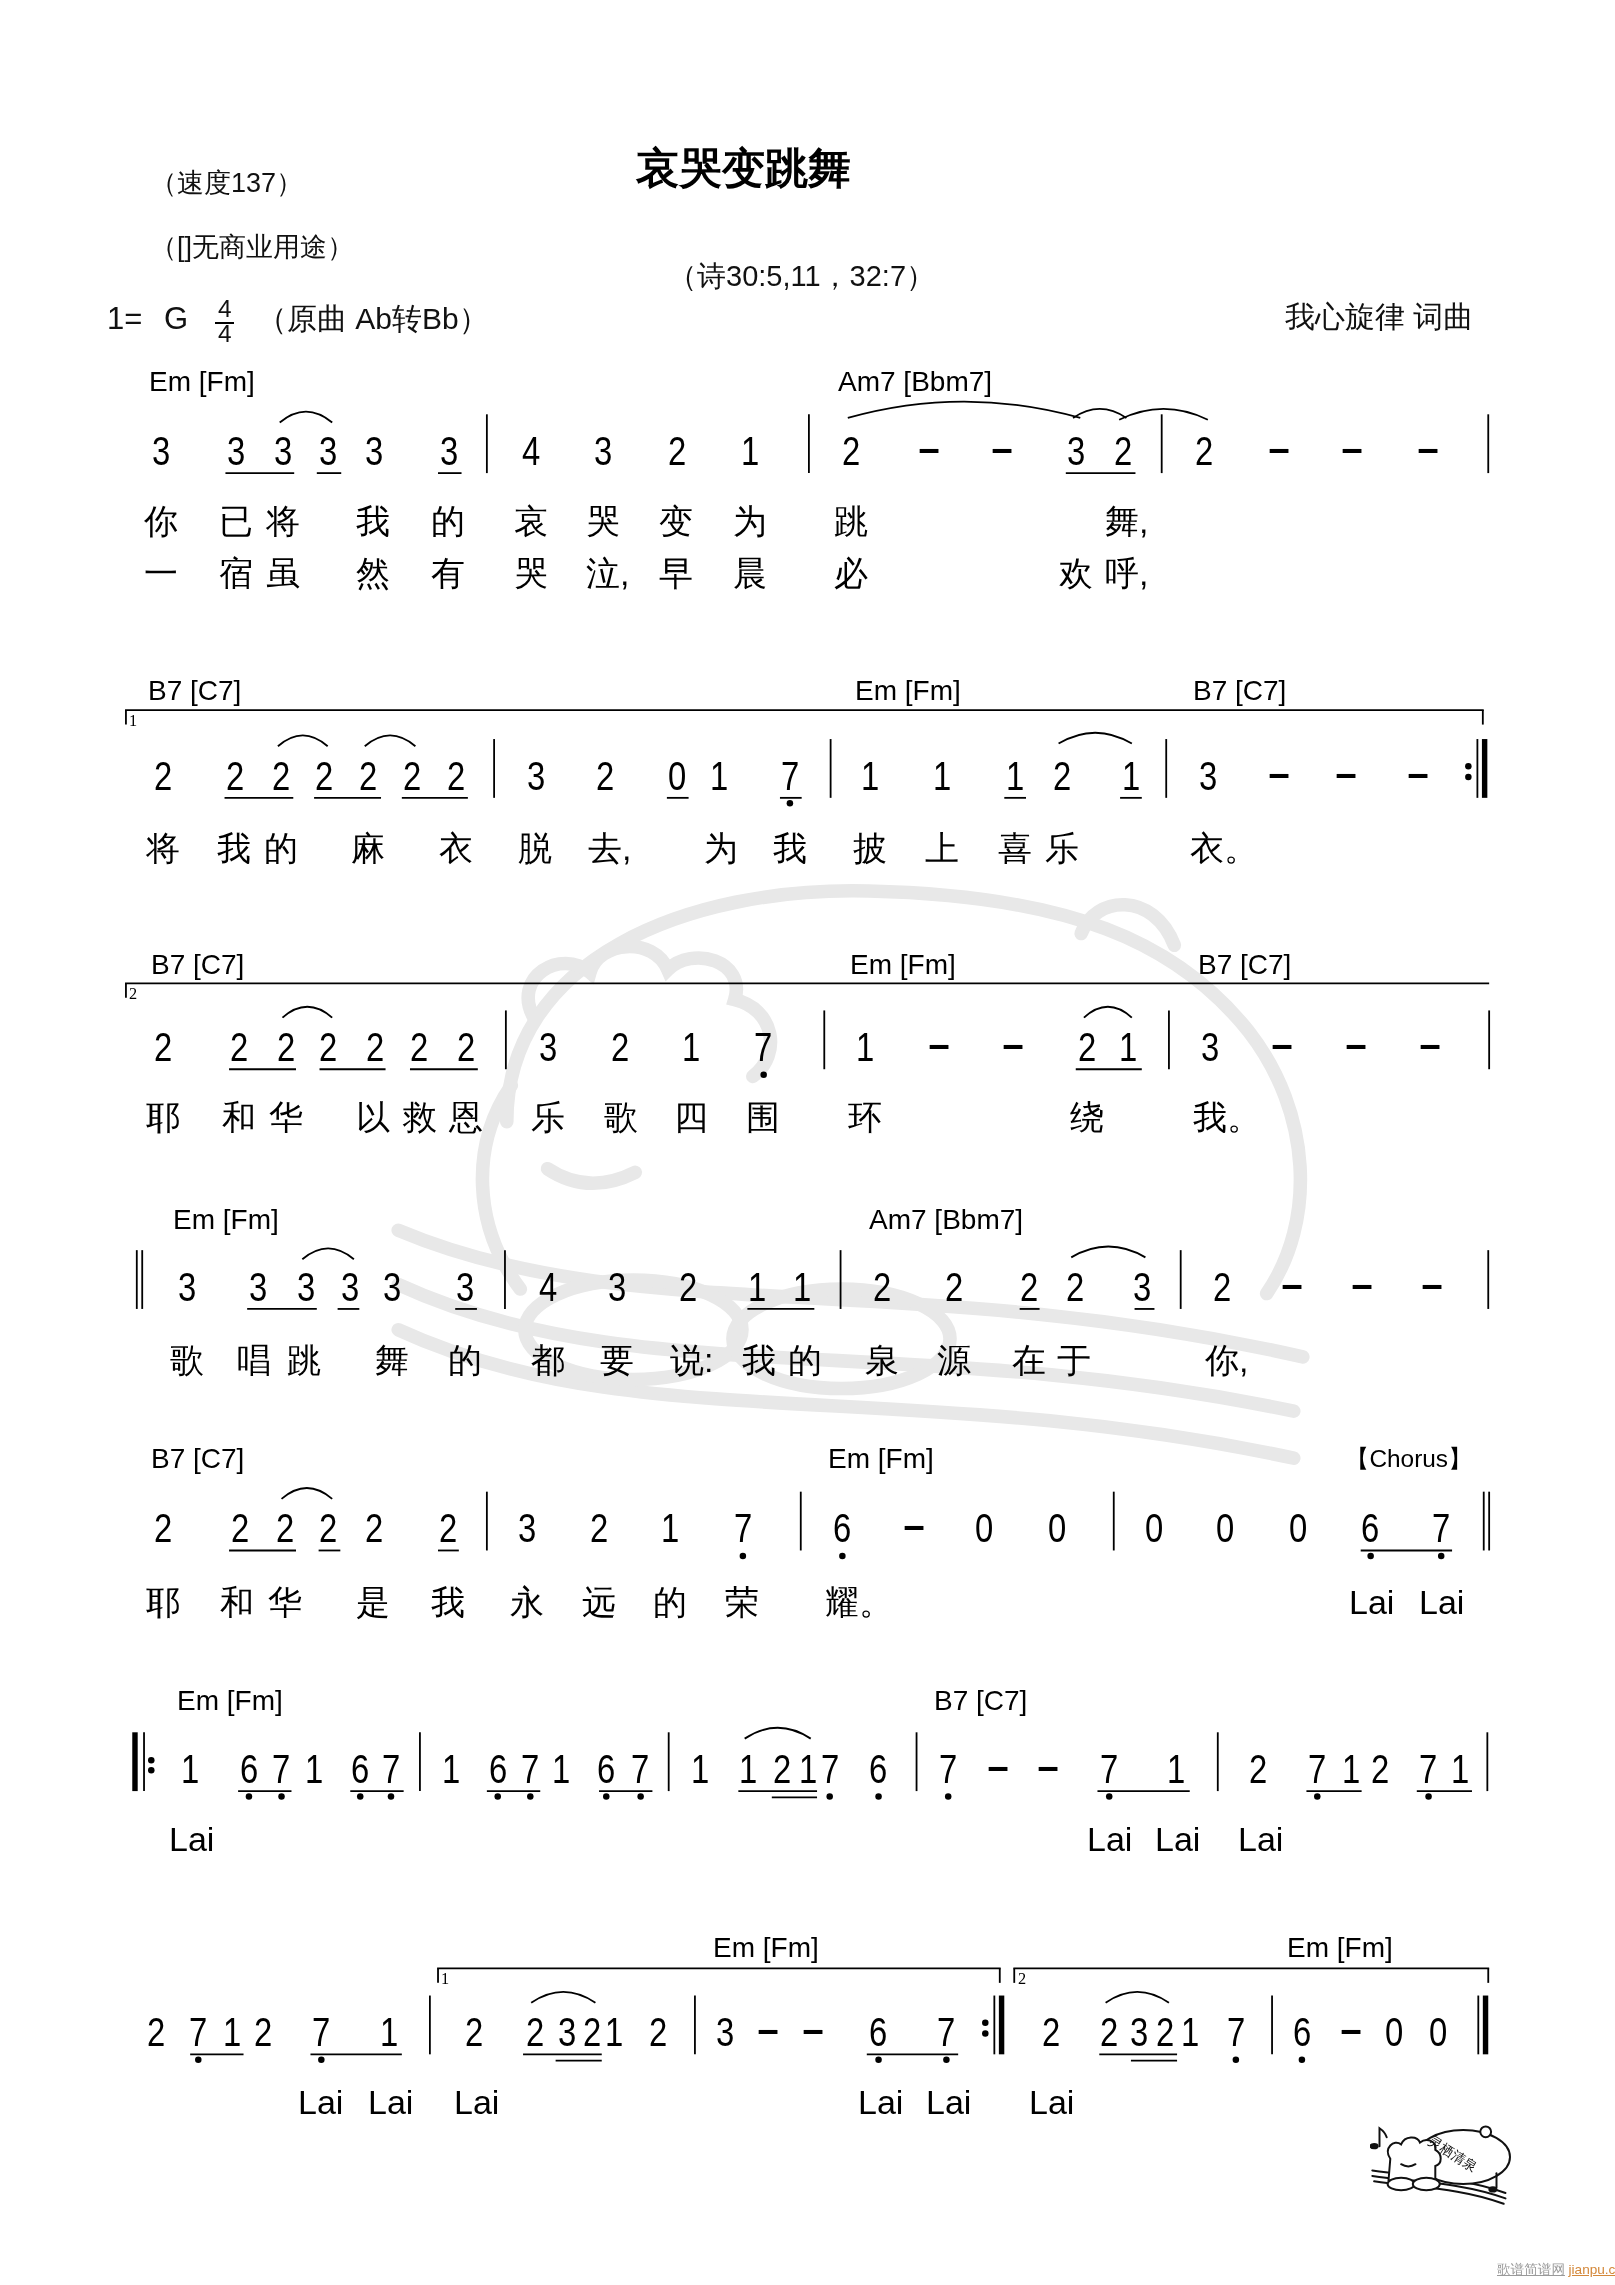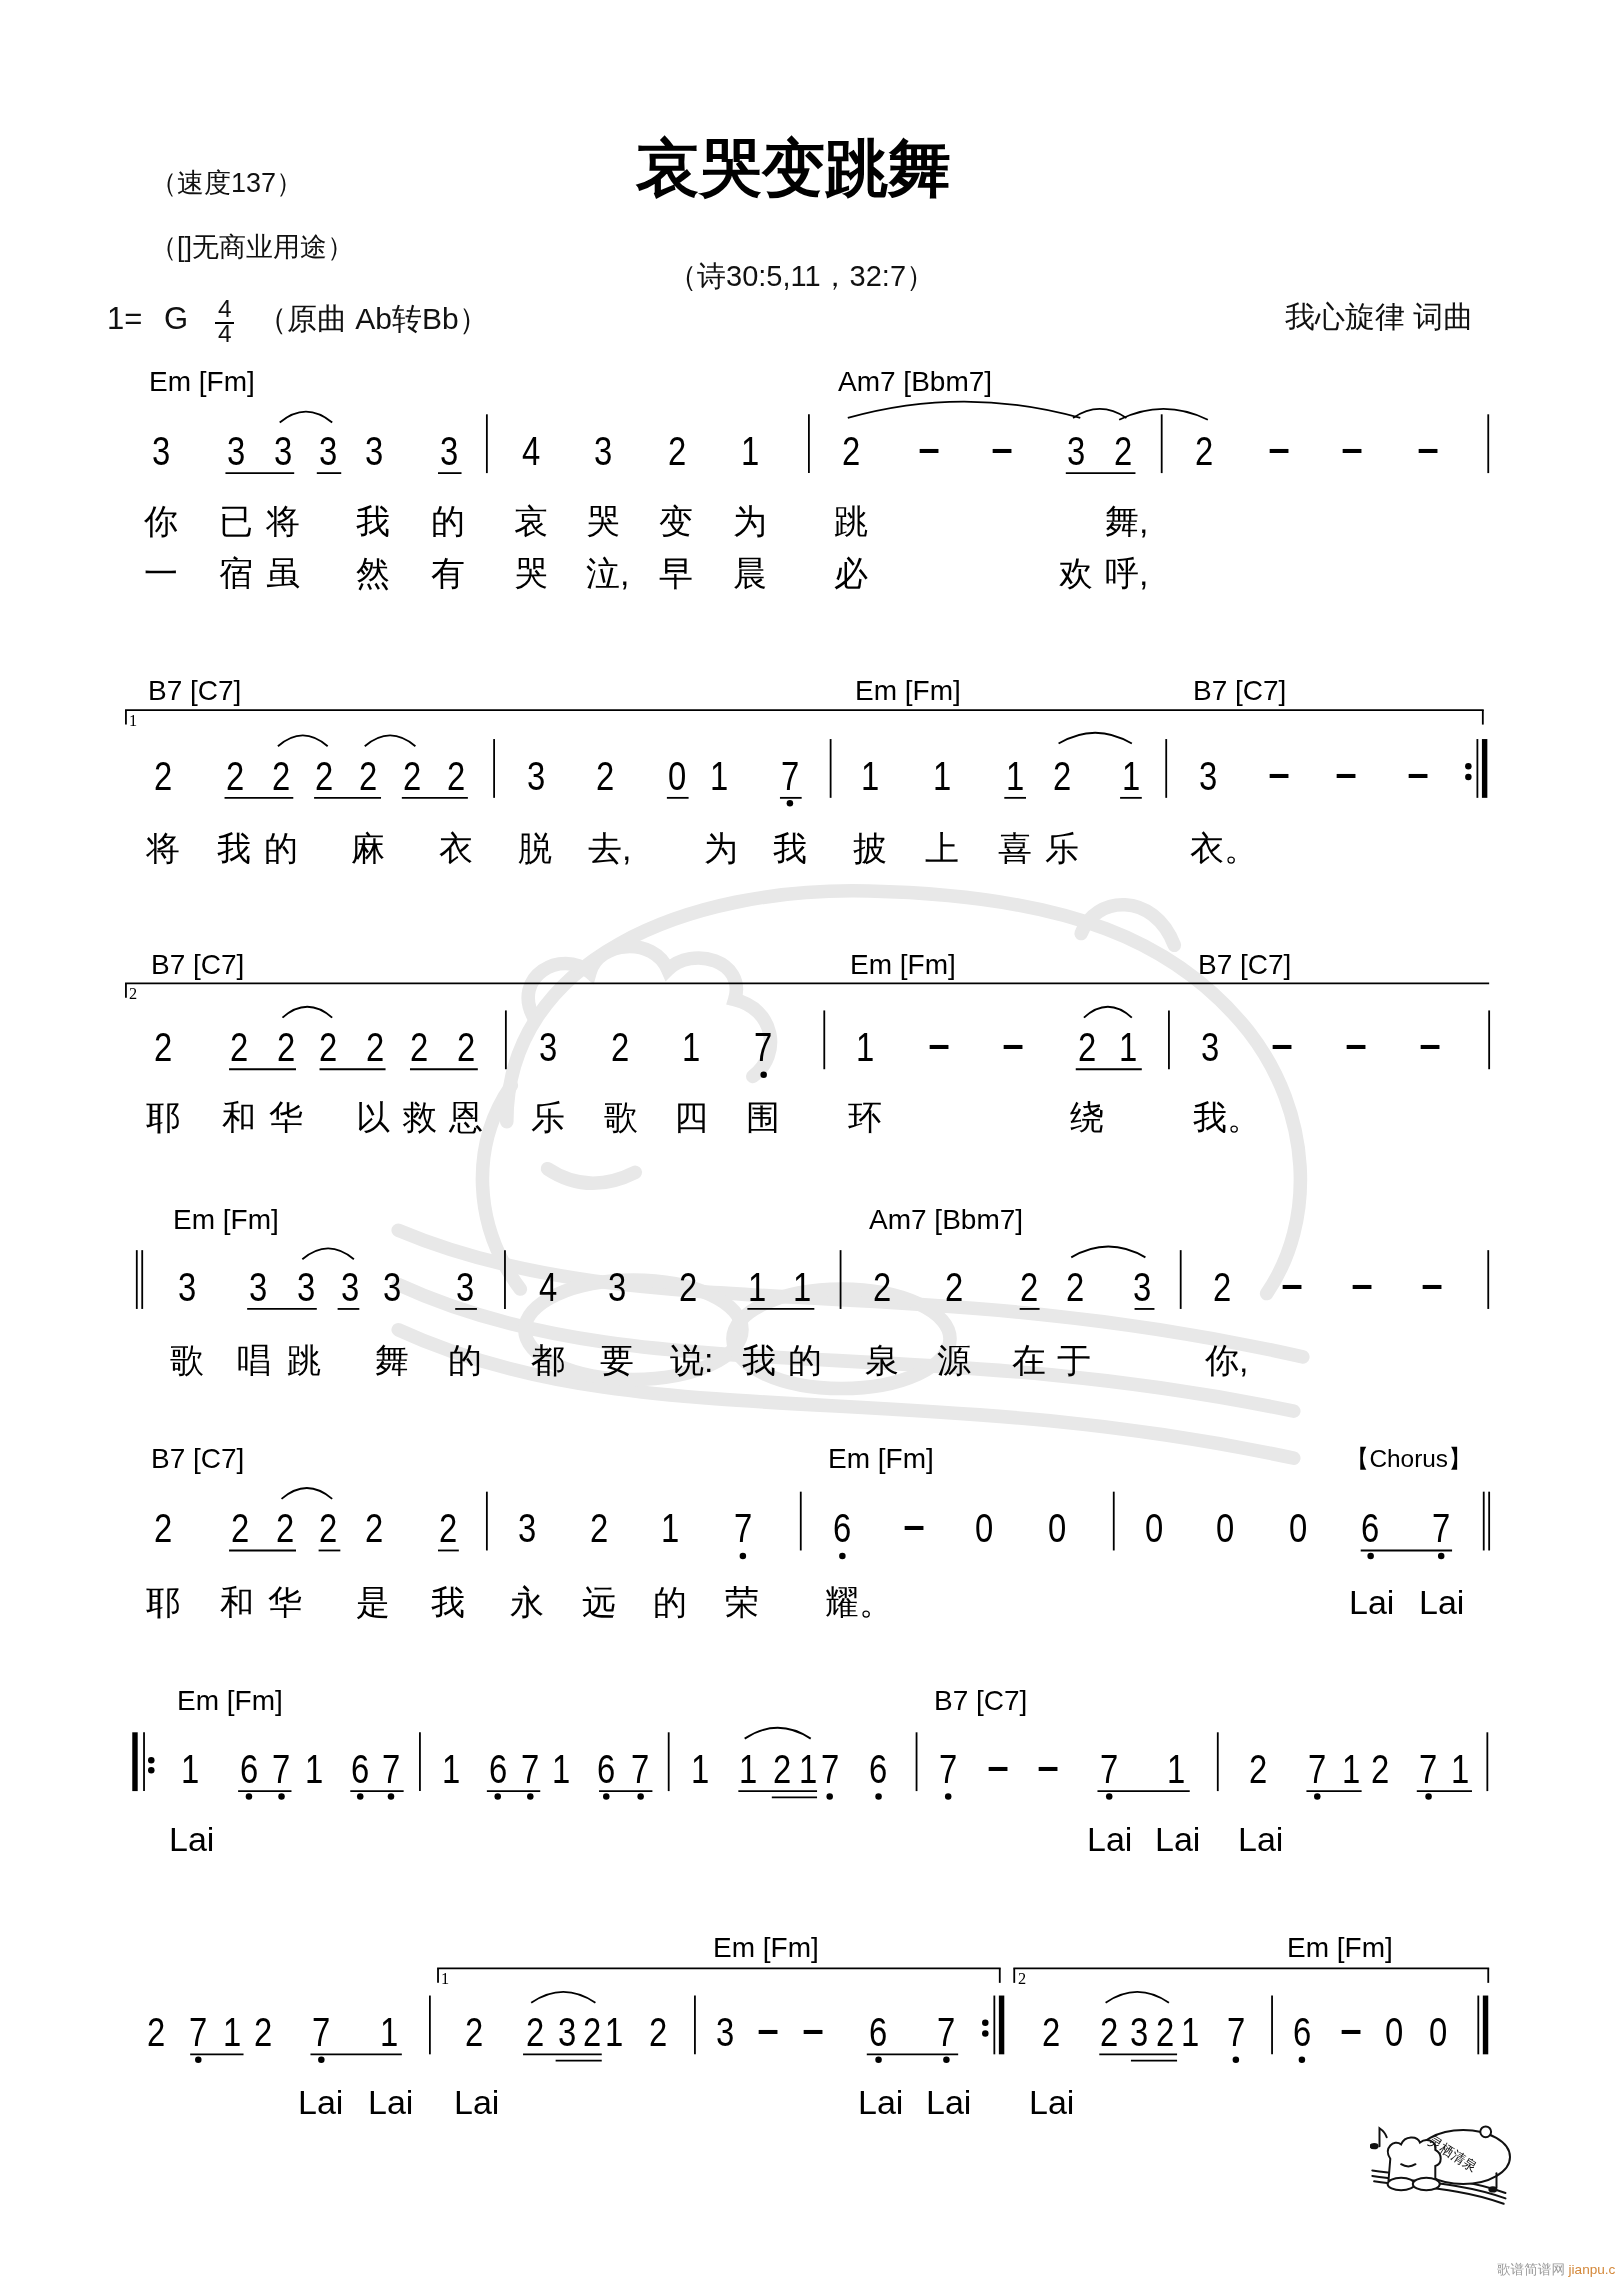--- a/index.html
+++ b/index.html
@@ -11,21 +11,21 @@
   #watermark-art, #score-graphics {
     position: absolute; left: 0; top: 0; width: 1616px; height: 2285px; pointer-events: none;
   }
   #watermark-art { z-index: 0; }
   #score-graphics { z-index: 1; }
   #score { position: absolute; left: 0; top: 0; width: 1616px; height: 2285px; z-index: 2; }
   #score > span, .hdr { position: absolute; white-space: nowrap; }
 
   
   .hdr { font-family: "Liberation Sans", "DejaVu Sans", sans-serif; color: #111; }
-  .title { font-size: 63px; line-height: 72px; font-weight: bold; left: 636px; top: 132px; color: #000; }
+  .title { font-size: 43px; line-height: 72px; font-weight: bold; left: 636px; top: 132px; color: #000; }
   .tempo { font-size: 27px; line-height: 33px; left: 150px; top: 167px; }
   .origkey { font-size: 27px; line-height: 33px; left: 150px; top: 231px; }
   .source { font-size: 29px; line-height: 34px; left: 498px; top: 211px; letter-spacing: 1.8px; }
   .scripture { font-size: 29px; line-height: 34px; left: 668px; top: 259px; }
   .keylabel { font-size: 31px; line-height: 36px; left: 107px; top: 301px; }
   .keynote { font-size: 31px; line-height: 36px; left: 164px; top: 301px; }
   .ts { font-size: 24.4px; line-height: 25px; left: 218px; }
   .ts-top { top: 296px; }
   .ts-bot { top: 321px; }
   .ts-bar { position: absolute; left: 215px; top: 322px; width: 19px; height: 1.8px; background: #000; }
@@ -46,21 +46,21 @@
     font-family: "DejaVu Serif", "Liberation Serif", serif; font-weight: bold; font-style: italic;
     letter-spacing: 2.3px; white-space: nowrap; z-index: 3;
   }
   .logo { position: absolute; left: 1370px; top: 2121px; width: 145px; height: 90px; z-index: 3; }
   .logo svg { position: absolute; left: 0; top: 0; }
   .logo-text {
     position: absolute; left: 63px; top: 12.7px; font-size: 13.6px; line-height: 14.5px;
     white-space: nowrap; transform: rotate(32deg); transform-origin: left top; color: #111;
   }
   .site-mark { position: absolute; left: 1497px; top: 2262px; font-size: 13.6px; line-height: 16.3px; white-space: nowrap; z-index: 3; }
-  .site-mark span { margin-right: 3.6px; }
+  .site-mark span { margin-right: 3.6px; text-decoration: underline; }
 </style>
 </head>
 <body>
 
 <div id="page">
 
   <svg id="watermark-art" viewBox="0 0 1786 2526" xmlns="http://www.w3.org/2000/svg">
     <g fill="none" stroke-width="15" stroke-linecap="round" stroke="#e8e8e8">
       <path d="M560 1240 C 560 1060, 760 980, 960 985 C 1180 990, 1300 1040, 1380 1140 C 1450 1230, 1455 1350, 1400 1430"></path>
       <path d="M1195 1032 C 1210 990, 1275 985, 1298 1045"></path>

